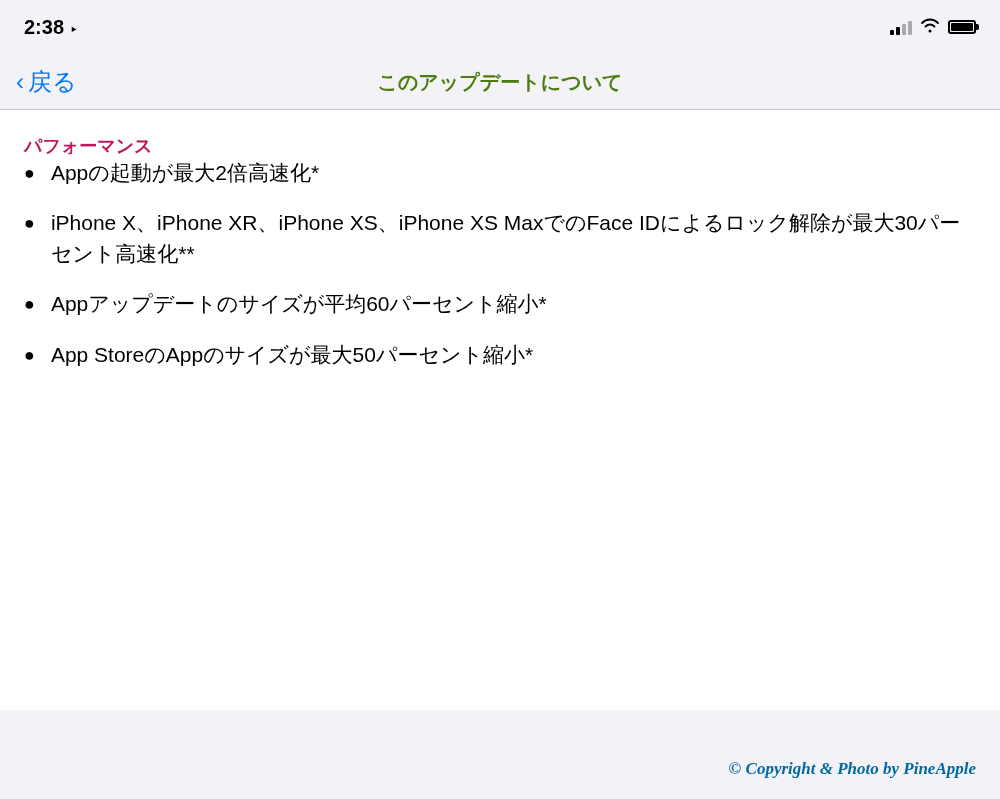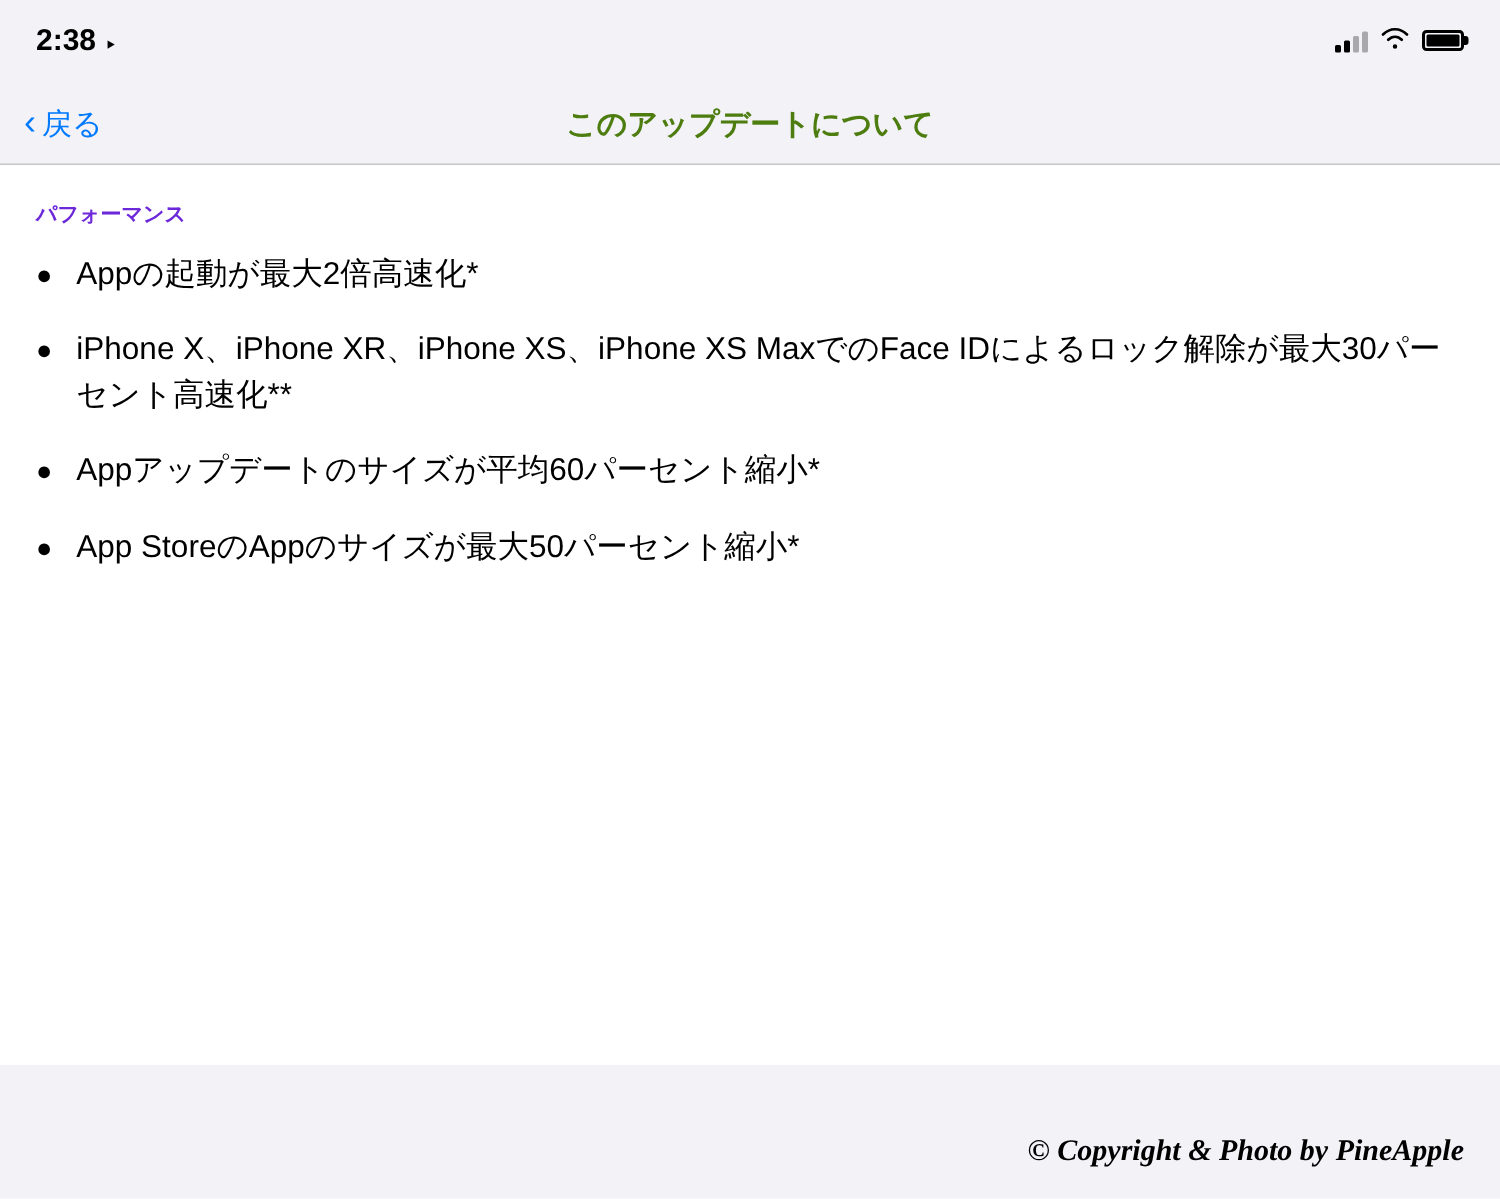--- a/index.html
+++ b/index.html
@@ -123,21 +123,21 @@
     }
 
     .back-chevron {
       font-size: 24px;
       font-weight: 300;
       line-height: 1;
       margin-top: -1px;
     }
 
     .back-label {
-      font-size: 20px;
+      font-size: 24px;
       font-weight: 400;
     }
 
     .nav-title {
       position: absolute;
       left: 50%;
       transform: translateX(-50%);
       font-size: 20px;
       font-weight: 700;
       color: #4d7c0f;
@@ -145,24 +145,23 @@
     }
 
     
     .content {
       background-color: #fff;
       padding: 24px 24px 20px 24px;
       min-height: 600px;
     }
 
     .section-title {
-      font-size: 14px;
+      font-size: 18px;
       font-weight: 700;
-      color: #6d28d9;
-      margin-bottom: 16px;
+      color: #be185d;
     }
 
     .bullet-list {
       list-style: none;
       padding: 0;
     }
 
     .bullet-list li {
       display: flex;
       align-items: flex-start;
@@ -181,24 +180,24 @@
 
     .bullet-text {
       flex: 1;
     }
 
     
     .copyright-footer {
       position: absolute;
       bottom: 20px;
       right: 24px;
-      font-size: 20px;
+      font-size: 17px;
       font-style: italic;
       font-weight: 600;
-      color: #000000;
+      color: #0369a1;
       font-family: Georgia, 'Times New Roman', serif;
     }
   </style>
 </head>
 <body>
 
 <div class="status-bar">
   <div class="status-time">
     <span>2:38</span>
     <span style="font-size:15px; margin-left:3px;">‣</span>

